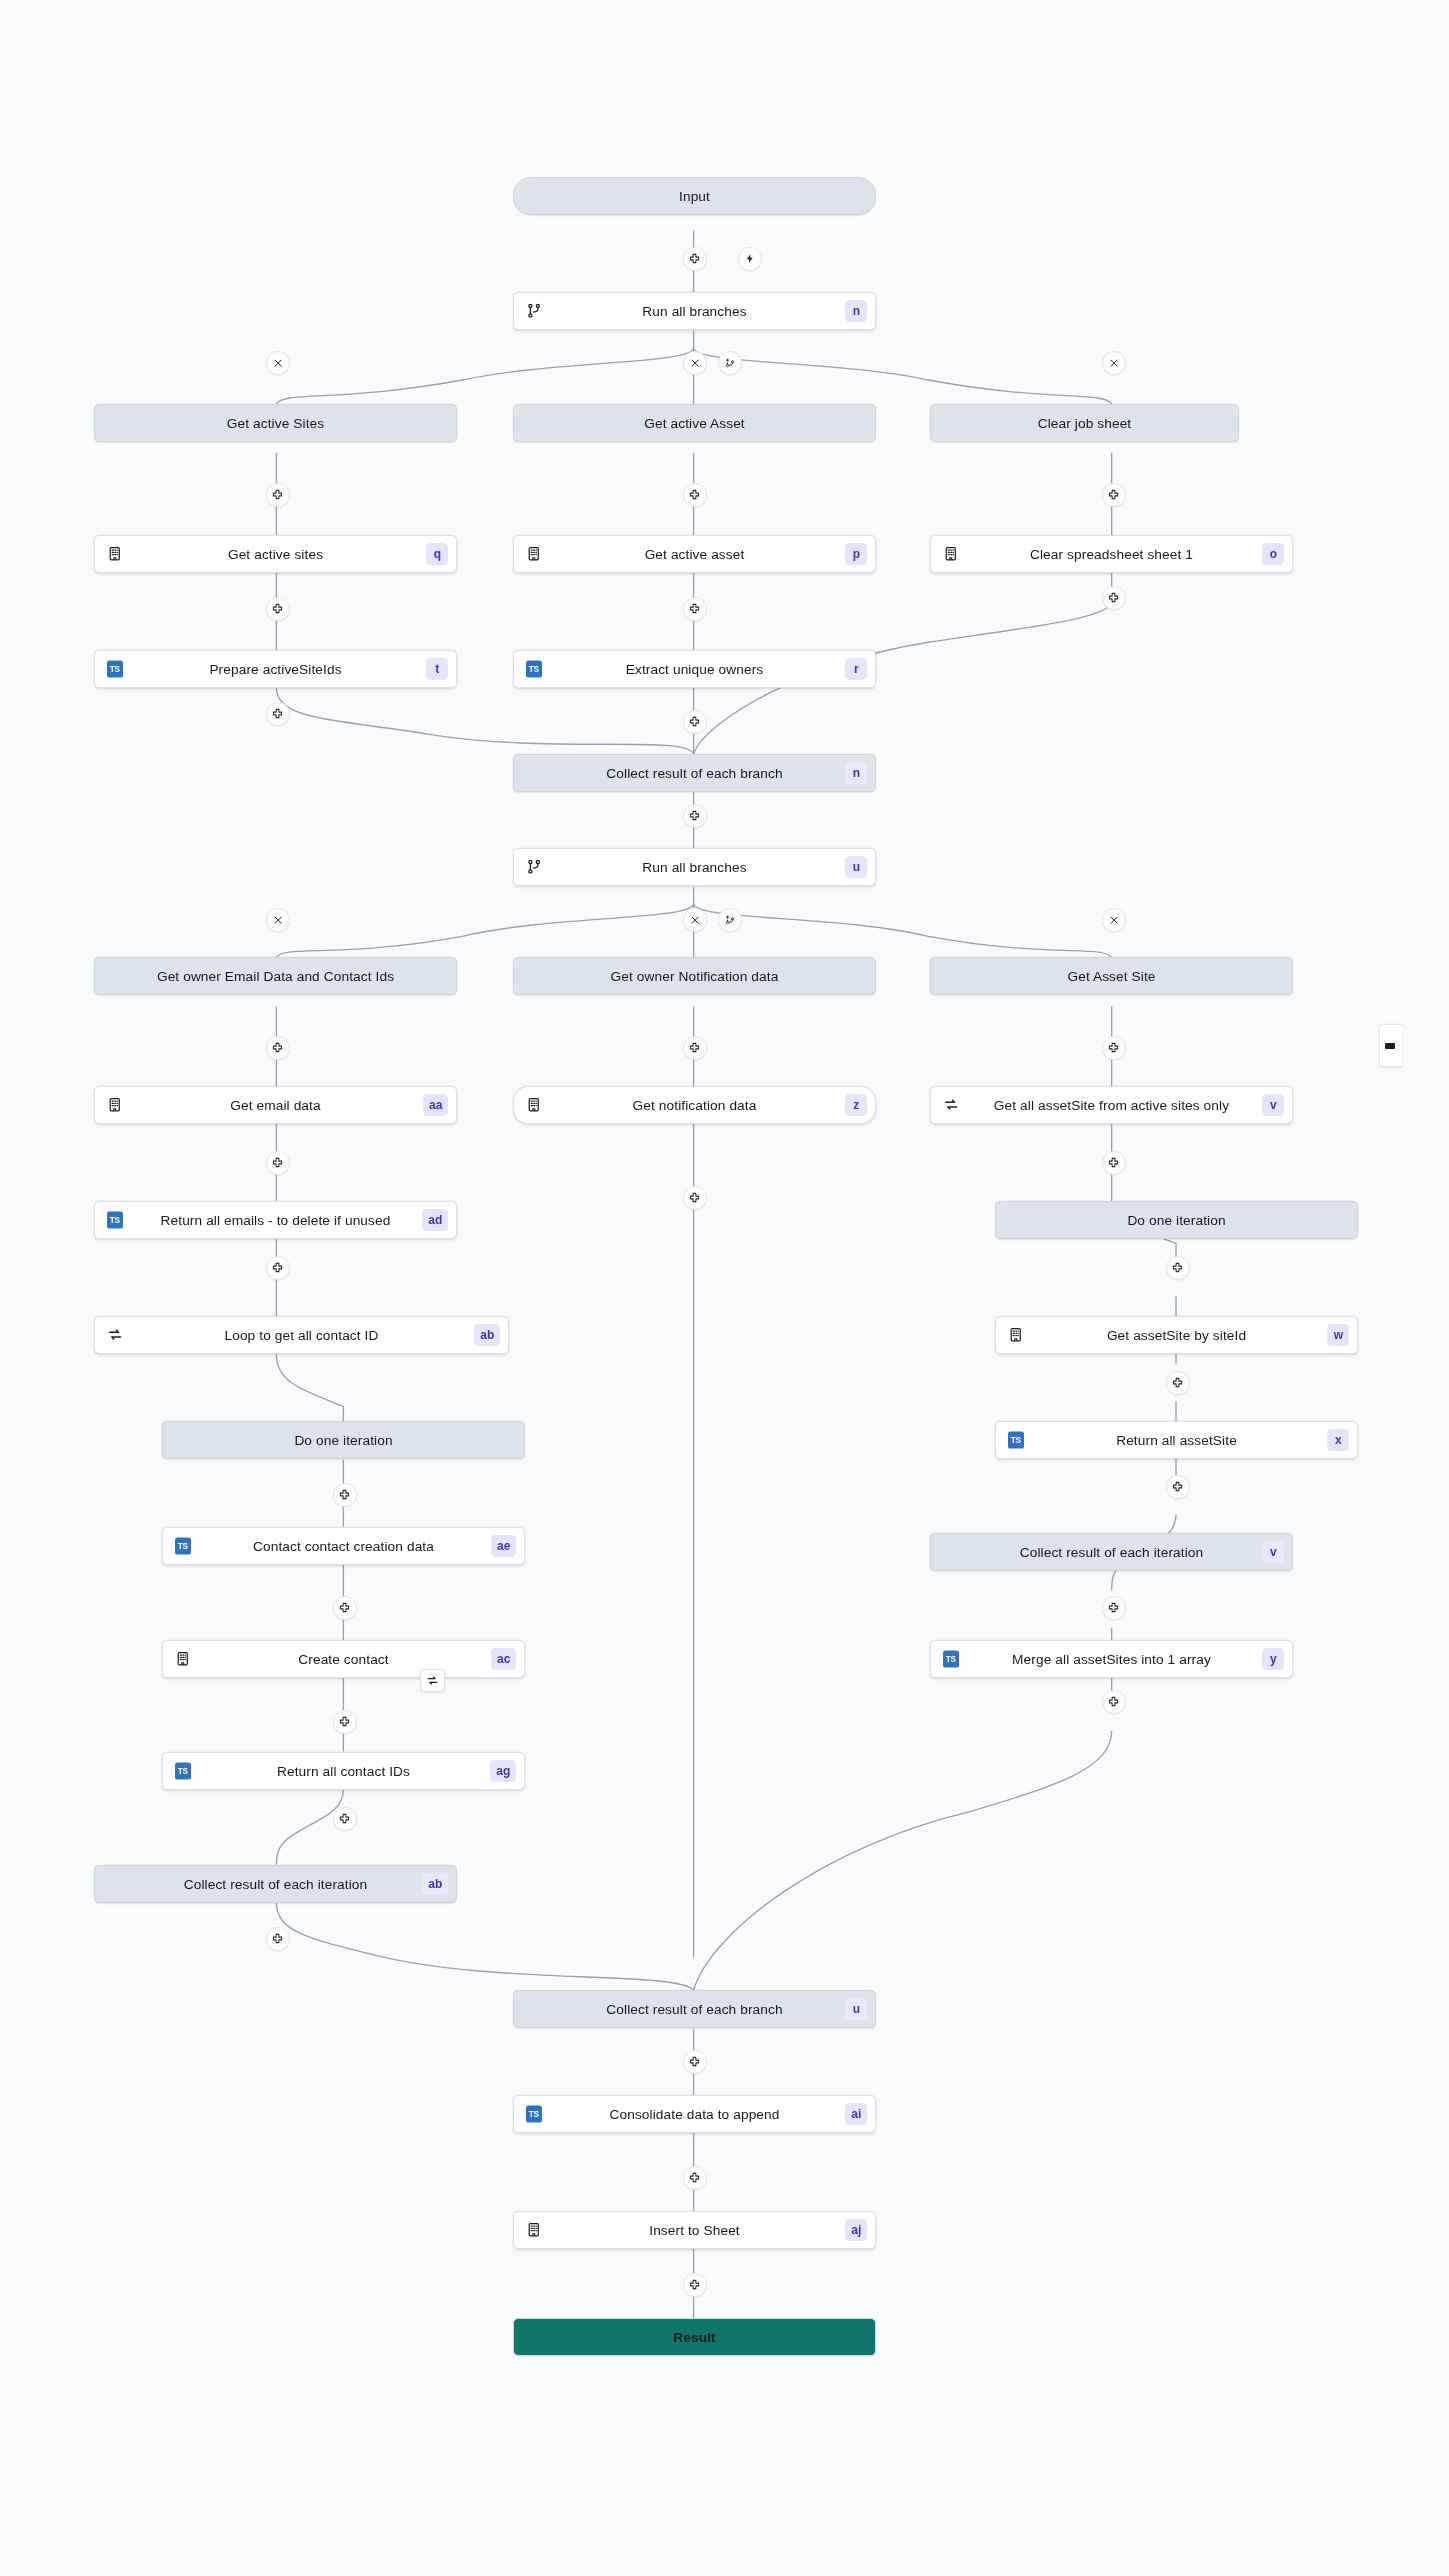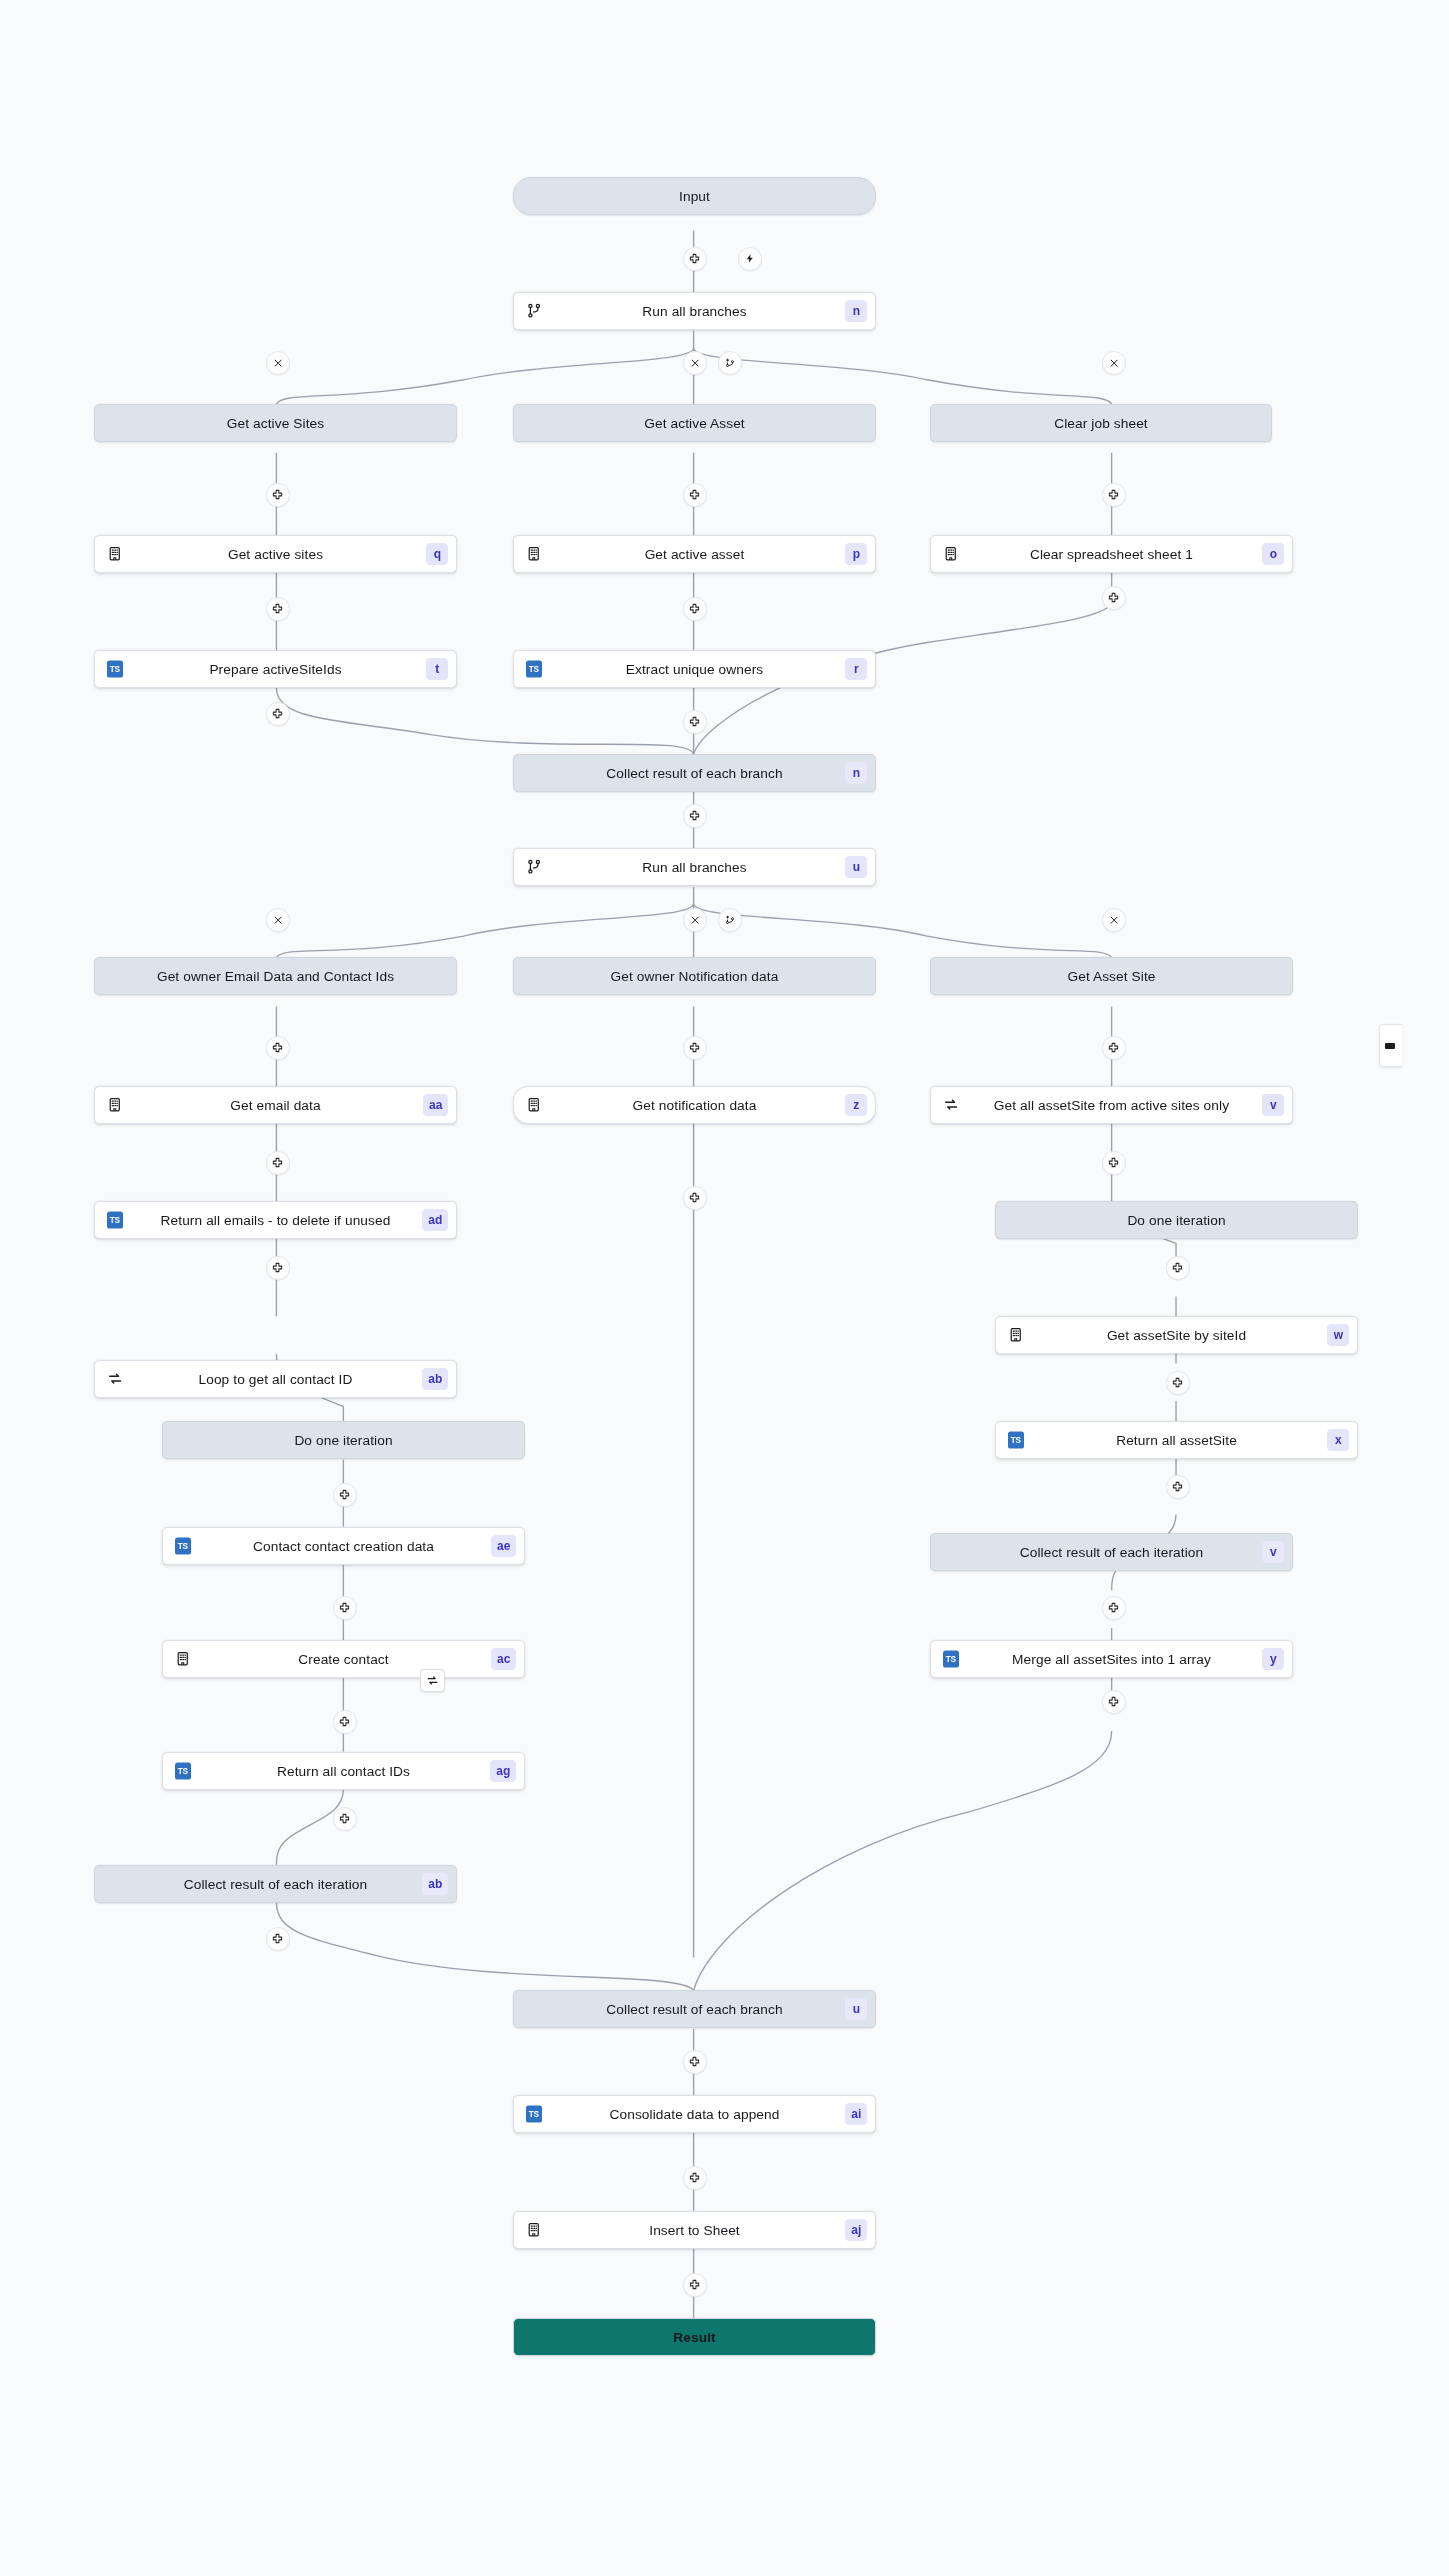--- a/index.html
+++ b/index.html
@@ -285,21 +285,21 @@
       <path d="M5 5l14 14M19 5L5 19" stroke="#1b1d22" stroke-width="2.3" stroke-linecap="round"></path>
     </svg>
   </div>
 
   <div class="node band" style="left:94px; top:404px; width:363px;">
     <span class="node-label">Get active Sites</span>
   </div>
   <div class="node band" style="left:513px; top:404px; width:363px;">
     <span class="node-label">Get active Asset</span>
   </div>
-  <div class="node band" style="left:930px; top:404px; width:342px;">
+  <div class="node band" style="left:930px; top:404px; width:309px;">
     <span class="node-label">Clear job sheet</span>
   </div>
 
   <div class="handle" style="left:266px; top:483px;">
     <svg width="11" height="11" viewBox="0 0 24 24">
         <path d="M9 3h6v6h6v6h-6v6H9v-6H3V9h6z" fill="none" stroke="#25282e" stroke-width="2.2" stroke-linejoin="round"></path>
       </svg>
   </div>
   <div class="handle" style="left:683px; top:483px;">
     <svg width="11" height="11" viewBox="0 0 24 24">
@@ -530,21 +530,21 @@
     <svg width="11" height="11" viewBox="0 0 24 24">
         <path d="M9 3h6v6h6v6h-6v6H9v-6H3V9h6z" fill="none" stroke="#25282e" stroke-width="2.2" stroke-linejoin="round"></path>
       </svg>
   </div>
   <div class="handle" style="left:1166px; top:1256px;">
     <svg width="11" height="11" viewBox="0 0 24 24">
         <path d="M9 3h6v6h6v6h-6v6H9v-6H3V9h6z" fill="none" stroke="#25282e" stroke-width="2.2" stroke-linejoin="round"></path>
       </svg>
   </div>
 
-  <div class="node card" style="left:94px; top:1316px; width:363px;margin-top:44px;">
+  <div class="node card" style="left:94px; top:1316px; width:415px;">
     <span class="nicon">
       <svg width="16.3" height="16.3" viewBox="0 0 24 24">
         <path d="M4 8.5h13l-3-3M20 15.5H7l3 3" fill="none" stroke="#1b1d22" stroke-width="2.1" stroke-linecap="round" stroke-linejoin="round"></path>
       </svg>
     </span>
     <span class="node-label">Loop to get all contact ID</span>
     <span class="kbadge">ab</span>
   </div>
 
   <div class="node card" style="left:995px; top:1316px; width:363px;">

